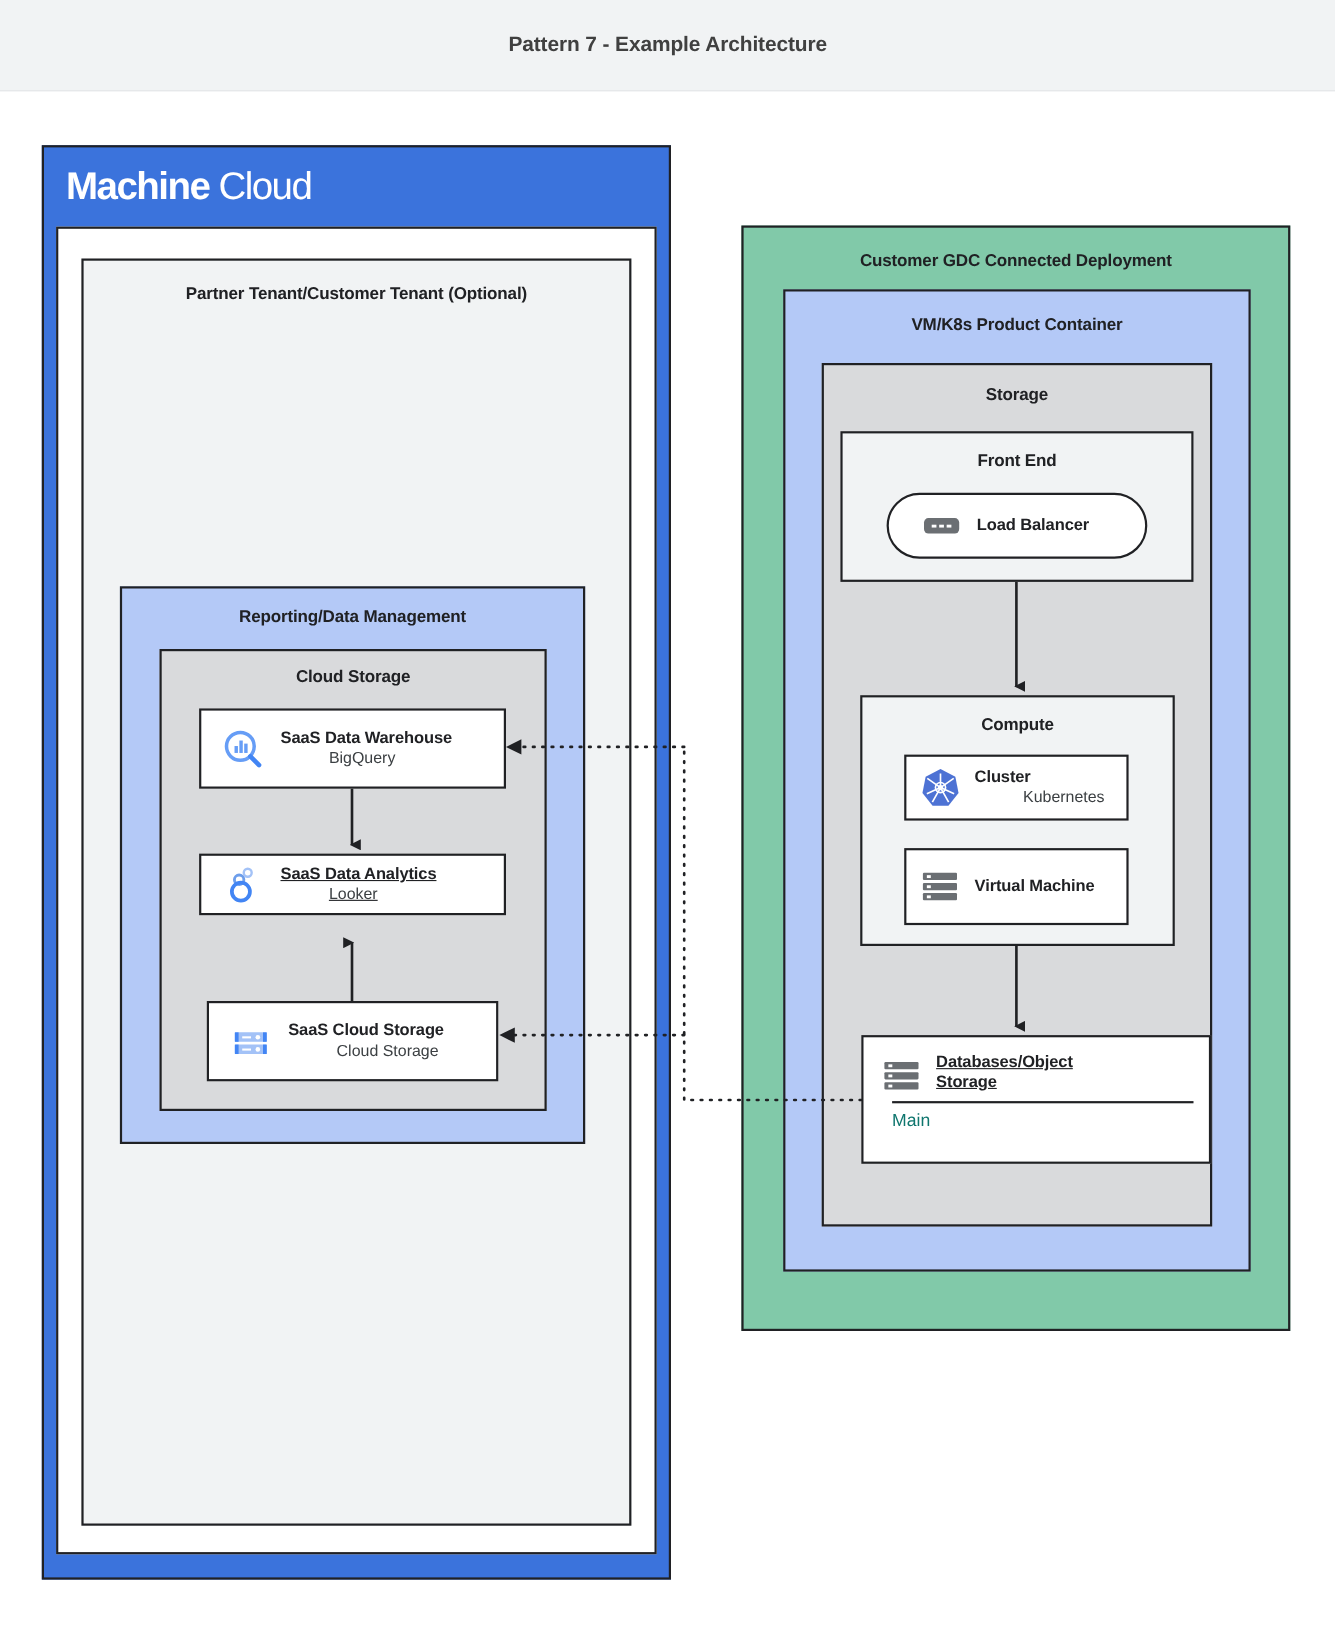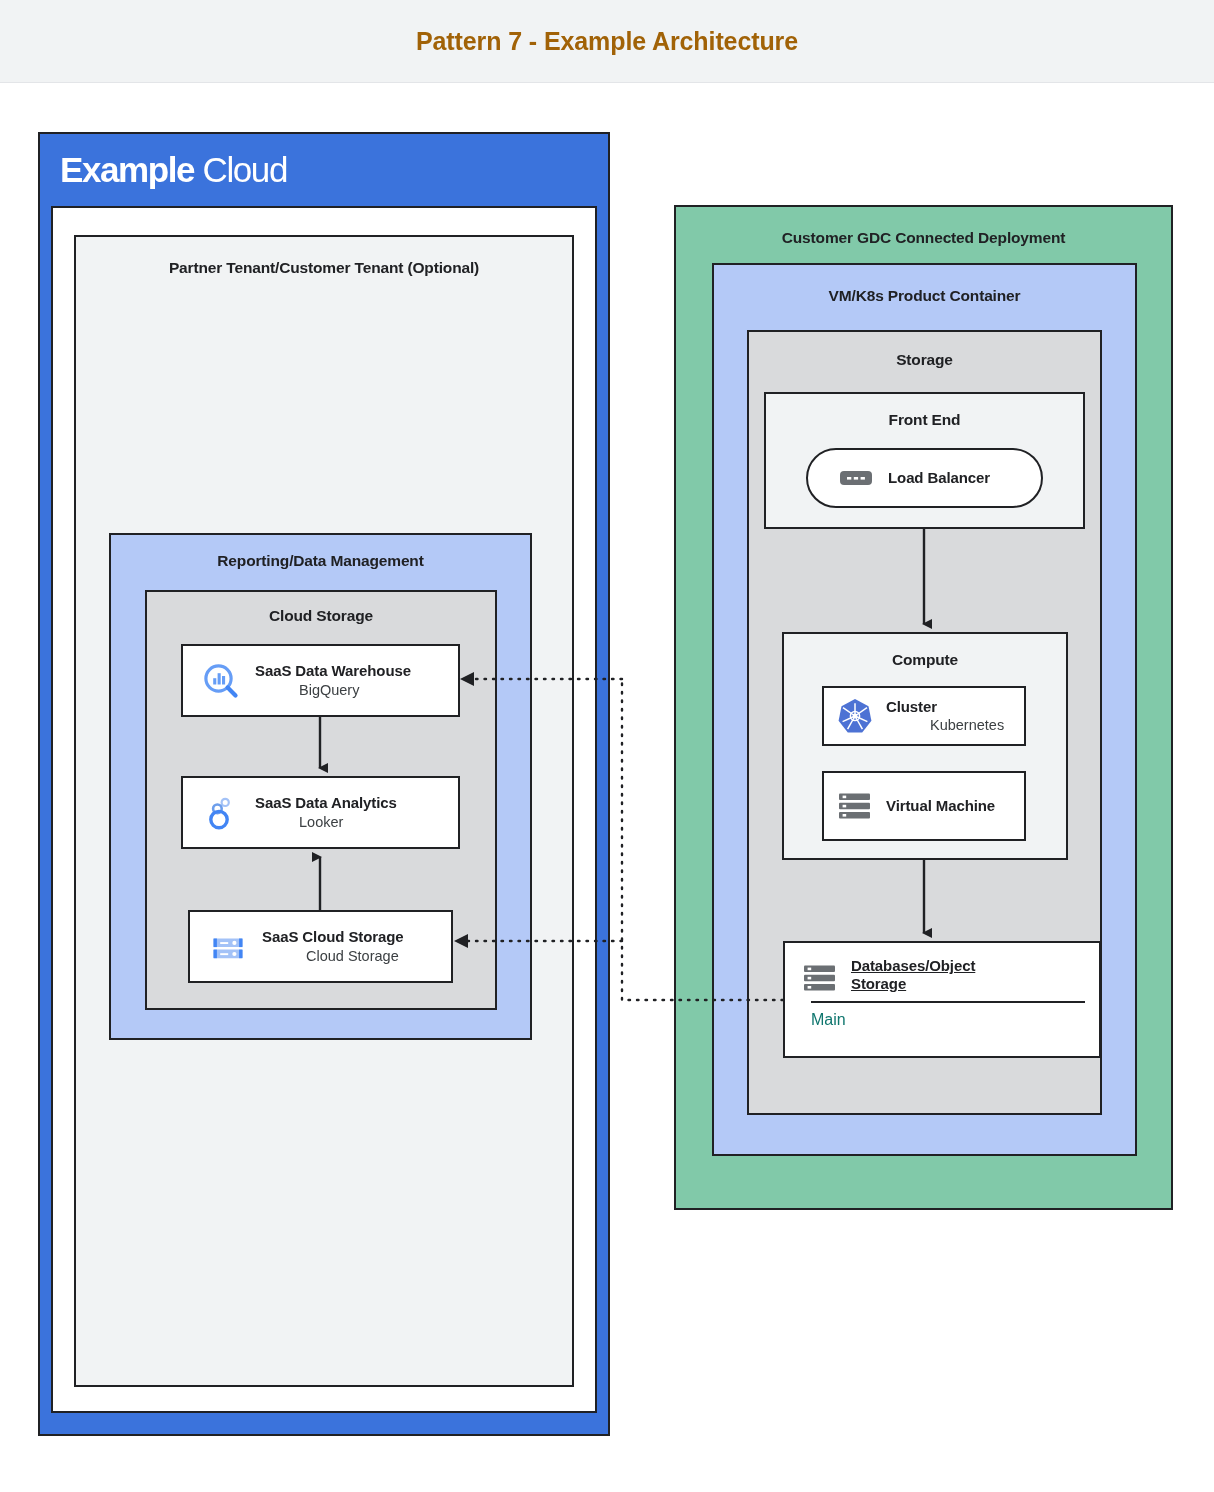--- a/index.html
+++ b/index.html
@@ -12,21 +12,21 @@
     position:relative;
   }
   #canvas{position:relative;width:1214px;height:1492px;}
 
   
   .header{
     position:absolute;left:0;top:0;width:1214px;height:82px;
     background:#f1f3f4;border-bottom:1px solid #e3e5e8;
     display:flex;align-items:center;justify-content:center;
   }
-  .header-title{font-size:25px;font-weight:bold;letter-spacing:-.1px;color:#a16207;}
+  .header-title{font-size:19px;font-weight:bold;letter-spacing:-.1px;color:#404040;}
 
   
   .box{position:absolute;box-sizing:border-box;border:2px solid #202124;}
   .box-label{
     position:absolute;left:0;right:0;text-align:center;
     font-size:15.5px;font-weight:bold;color:#202124;letter-spacing:-.15px;
   }
 
   .gcp-outer{background:#3b73dc;}
   .gcp-inner-white{background:#ffffff;}
@@ -70,21 +70,21 @@
 
 <div id="canvas">
 
   <div class="header">
     <div class="header-title">Pattern 7 - Example Architecture</div>
   </div>
 
   <div class="box gcp-outer" style="left:38px;top:132px;width:572px;height:1304px;">
   </div>
   <div class="gcp-wordmark">
-    <span class="g1">Example</span><span>&nbsp;</span><span class="g2">Cloud</span>
+    <span class="g1">Machine</span><span>&nbsp;</span><span class="g2">Cloud</span>
   </div>
 
   <div class="box gcp-inner-white" style="left:51px;top:206px;width:546px;height:1207px;"></div>
 
   <div class="box tenant" style="left:74px;top:235px;width:500px;height:1152px;">
     <div class="box-label" style="top:22px;">Partner Tenant/Customer Tenant (Optional)</div>
   </div>
 
   <div class="box reporting" style="left:109px;top:533px;width:423px;height:507px;">
     <div class="box-label" style="top:17px;">Reporting/Data Management</div>
@@ -105,21 +105,21 @@
           <line x1="26.6" y1="26.6" x2="34.5" y2="34.5" stroke="#4285f4" stroke-width="4.2" stroke-linecap="round"></line>
         </svg>
       </div>
       <div class="node-text">
         <div class="node-title">SaaS Data Warehouse</div>
         <div class="node-sub">BigQuery</div>
       </div>
     </div>
   </div>
 
-  <div class="box leaf" style="left:181px;top:776px;width:279px;height:73px;">
+  <div class="box leaf" style="left:181px;top:776px;width:279px;height:56px;text-decoration:underline;">
     <div class="node">
       <div class="node-icon">
         <svg width="40" height="40" viewBox="0 0 40 40">
           <circle cx="24.2" cy="9.4" r="3.6" fill="none" stroke="#a3c2f7" stroke-width="2.2"></circle>
           <circle cx="16.4" cy="15.8" r="4.3" fill="none" stroke="#6d9eeb" stroke-width="2.6"></circle>
           <circle cx="18.0" cy="26.6" r="8.2" fill="none" stroke="#4285f4" stroke-width="3.4"></circle>
         </svg>
       </div>
       <div class="node-text">
         <div class="node-title">SaaS Data Analytics</div>

